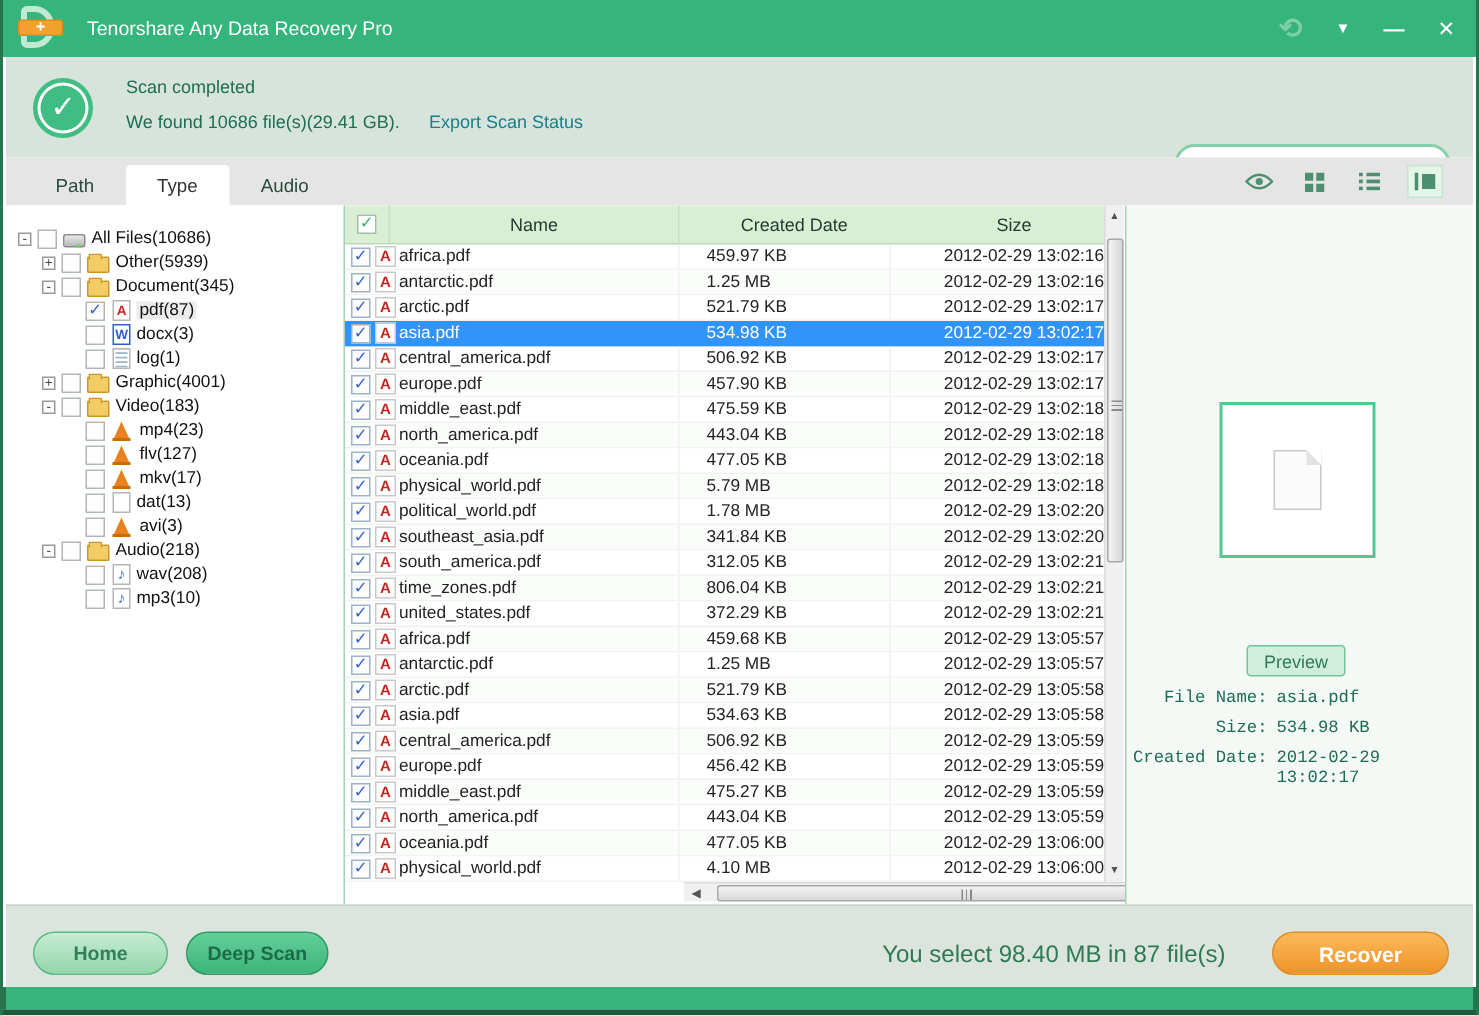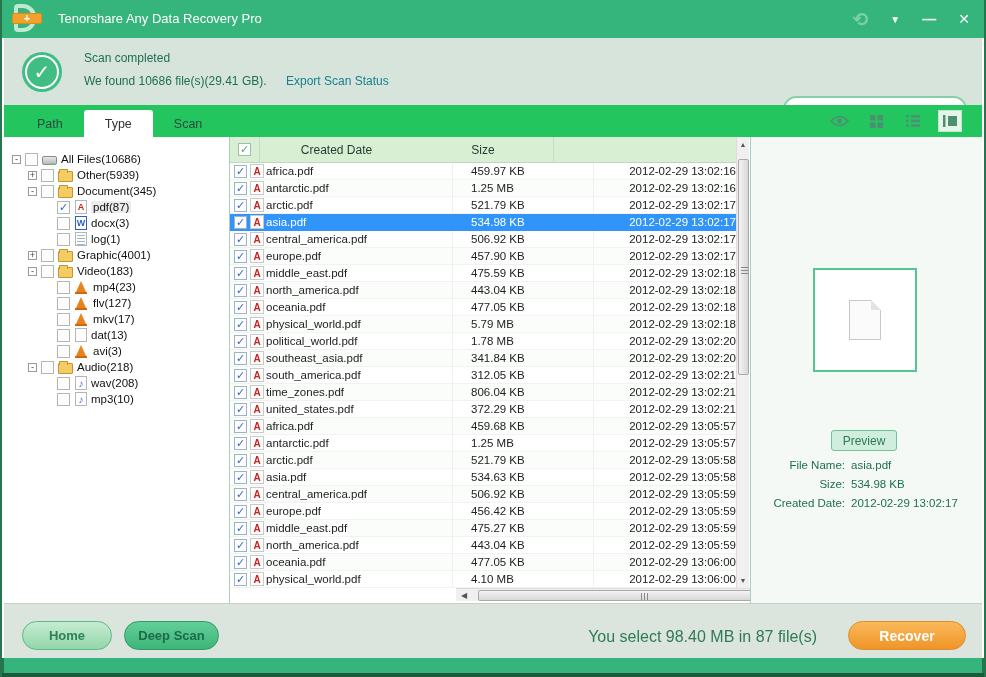--- a/index.html
+++ b/index.html
@@ -33,21 +33,21 @@
   .status-msg { position:absolute; left:80px; top:36px; color:#1d6e54; font-size:12px; }
   .export-link { position:absolute; left:282px; top:36px; color:#18808d; font-size:12px; cursor:pointer; }
   .searchbox { position:absolute; left:779px; top:58px; width:184px; height:27px; background:#fff;
                border:2px solid #86cfa8; border-radius:14px; display:flex; align-items:center; padding:0 10px; }
   .searchbox input { border:none; outline:none; flex:1; font-size:12px; color:#444;
                      font-family:"Liberation Sans","DejaVu Sans",sans-serif; background:transparent; }
   .searchbox input::placeholder { color:#9fb0a7; }
   .search-ic { width:15px; height:15px; }
 
   
-  .tabbar { position:absolute; left:2px; right:2px; top:105px; height:32px; background:#22c55e; }
+  .tabbar { position:absolute; left:2px; right:2px; top:105px; height:32px; background:#e5e5e5; }
   .tabs { position:absolute; left:12px; bottom:0; display:flex; }
   .tab { padding:7px 21px 6px 21px; font-size:12.5px; color:#2c4a3c; cursor:pointer; }
   .tab.active { background:#ffffff; border-radius:3px 3px 0 0; color:#333; }
   .view-icons { position:absolute; right:20px; top:0; height:32px; display:flex; align-items:center; gap:13px; }
   .vicon { width:24px; height:22px; display:flex; align-items:center; justify-content:center; cursor:pointer; }
   .vicon.active { background:#e4f6ea; border:1px solid #c3e6d0; }
   .vicon svg { display:block; }
 
   
   .content { position:absolute; left:2px; right:2px; top:137px; height:466px; background:#fff; }
@@ -125,21 +125,21 @@
   
   .rpanel { position:absolute; left:746px; right:0; top:0; height:100%; background:#f5f9f5; border-left:1px solid #a8cfb8; }
   .pbox { position:absolute; left:62px; top:131px; width:104px; height:104px; background:#fff; border:2px solid #52c791; }
   .pfile { position:absolute; left:34px; top:30px; width:32px; height:40px; background:#fbfbfb;
            border:1px solid #c9c9c9; }
   .pfile::after { content:""; position:absolute; right:-1px; top:-1px; width:0; height:0;
                   border-left:10px solid #e2e2e2; border-top:10px solid #fff; }
   .preview-btn { position:absolute; left:80px; top:293px; width:66px; height:21px; background:#cfeedd;
                  border:1px solid #74c299; border-radius:3px; color:#2f7a55; font-size:12px; cursor:pointer;
                  font-family:"Liberation Sans","DejaVu Sans",sans-serif; }
-  .fields { position:absolute; left:0; top:322px; width:100%; }
+  .fields { position:absolute; left:0; top:322px; width:100%;font-family:Liberation Mono, monospace; }
   .frow { display:flex; margin-bottom:7px; font-size:11.5px; color:#1d6e54; }
   .flabel { width:100px; text-align:right; padding-right:6px; flex:0 0 auto; }
   .fvalue { flex:1; }
 
   
   .footer { position:absolute; left:2px; right:2px; top:603px; height:55px; background:#dbe5dd; border-top:1px solid #c2d2c6; }
   .pill { position:absolute; top:17px; height:29px; border-radius:15px; font-size:13px; font-weight:bold;
           cursor:pointer; font-family:"Liberation Sans","DejaVu Sans",sans-serif; }
   .home-btn { left:18px; width:90px; background:linear-gradient(#c6ecd1,#93d6aa); border:1px solid #5cb885; color:#2f8059; }
   .deep-btn { left:120px; width:95px; background:linear-gradient(#63cf99,#3db579); border:1px solid #2f9a63; color:#1d6b47; }
@@ -178,21 +178,21 @@
         <circle cx="6.5" cy="6.5" r="4.5" fill="none" stroke="#57b287" stroke-width="2"></circle>
         <line x1="10" y1="10" x2="14.5" y2="14.5" stroke="#57b287" stroke-width="2"></line>
       </svg>
     </div>
   </div>
 
   <div class="tabbar">
     <div class="tabs" id="tabs">
         <div class="tab">Path</div>
         <div class="tab active">Type</div>
-        <div class="tab">Scan</div>
+        <div class="tab">Audio</div>
       </div>
     <div class="view-icons">
       <span class="vicon">
         <svg width="19" height="12" viewBox="0 0 19 12">
             <path d="M1 6 Q9.5 -3 18 6 Q9.5 15 1 6 Z" fill="none" stroke="#4f8f71" stroke-width="1.6"></path>
             <circle cx="9.5" cy="6" r="2.4" fill="#4f8f71"></circle>
           </svg>
       </span>
       <span class="vicon">
         <svg width="13" height="13" viewBox="0 0 13 13">
@@ -320,20 +320,21 @@
           <span class="ticon ic-page ic-glyph ic-note">♪</span>
           <span>mp3(10)</span>
         </div>
       </div>
 
     <div class="table">
       <div class="thead">
         <div class="th th-cb">
             <span class="hcb">✓</span>
           </div>
+        <div class="th th-name">Name</div>
         <div class="th th-date">Created Date</div>
         <div class="th th-size">Size</div>
       </div>
       <div class="rows" id="rows">
           <div class="trow">
             <div class="c-name">
               <span class="rcb">✓</span>
               <span class="fpdf">
                 <span>A</span>
               </span>

